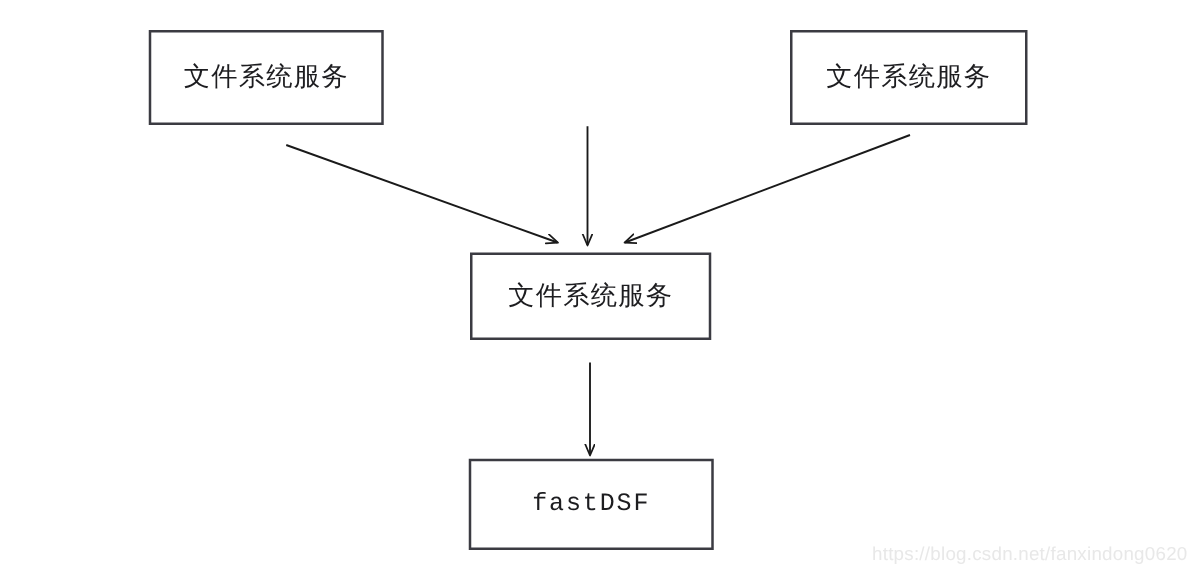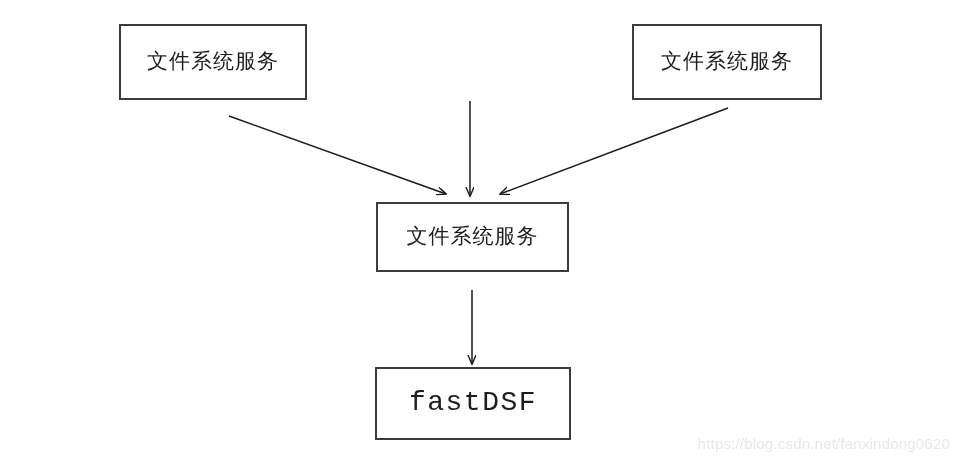--- a/index.html
+++ b/index.html
@@ -31,21 +31,21 @@
   .node-label {
     font-family: "Liberation Serif", "DejaVu Serif", serif;
     font-size: 21px;
     color: #1d1d20;
     letter-spacing: 1px;
     line-height: 1.1;
     white-space: nowrap;
   }
   .node-label.mono {
     font-family: "Liberation Mono", "DejaVu Sans Mono", monospace;
-    font-size: 28px;
+    font-size: 20px;
     letter-spacing: 1.5px;
   }
   #edges {
     position: absolute;
     left: 0;
     top: 0;
     width: 956px;
     height: 458px;
     pointer-events: none;
   }

